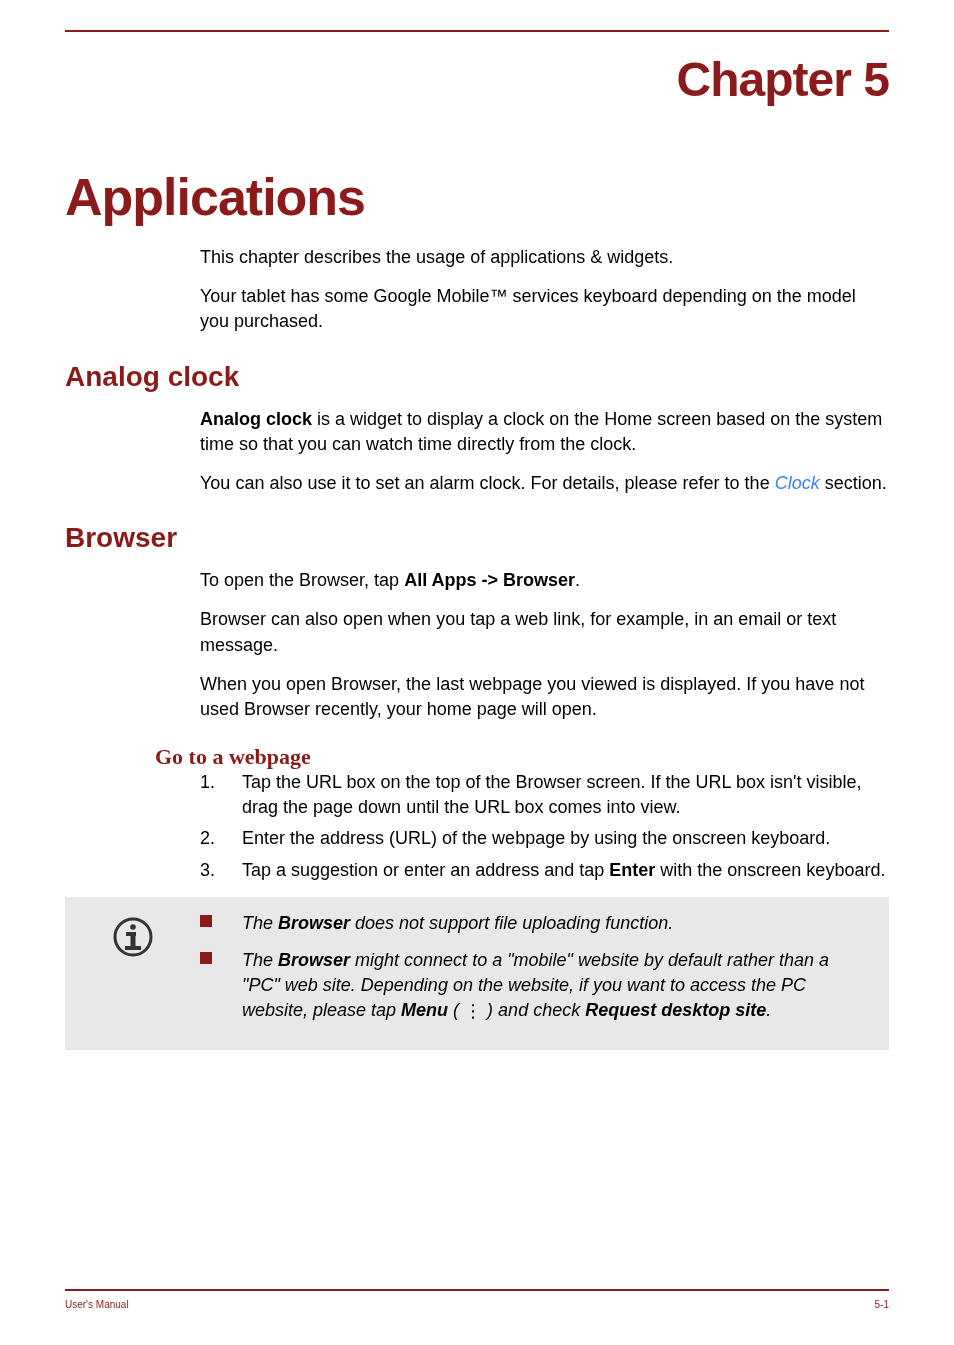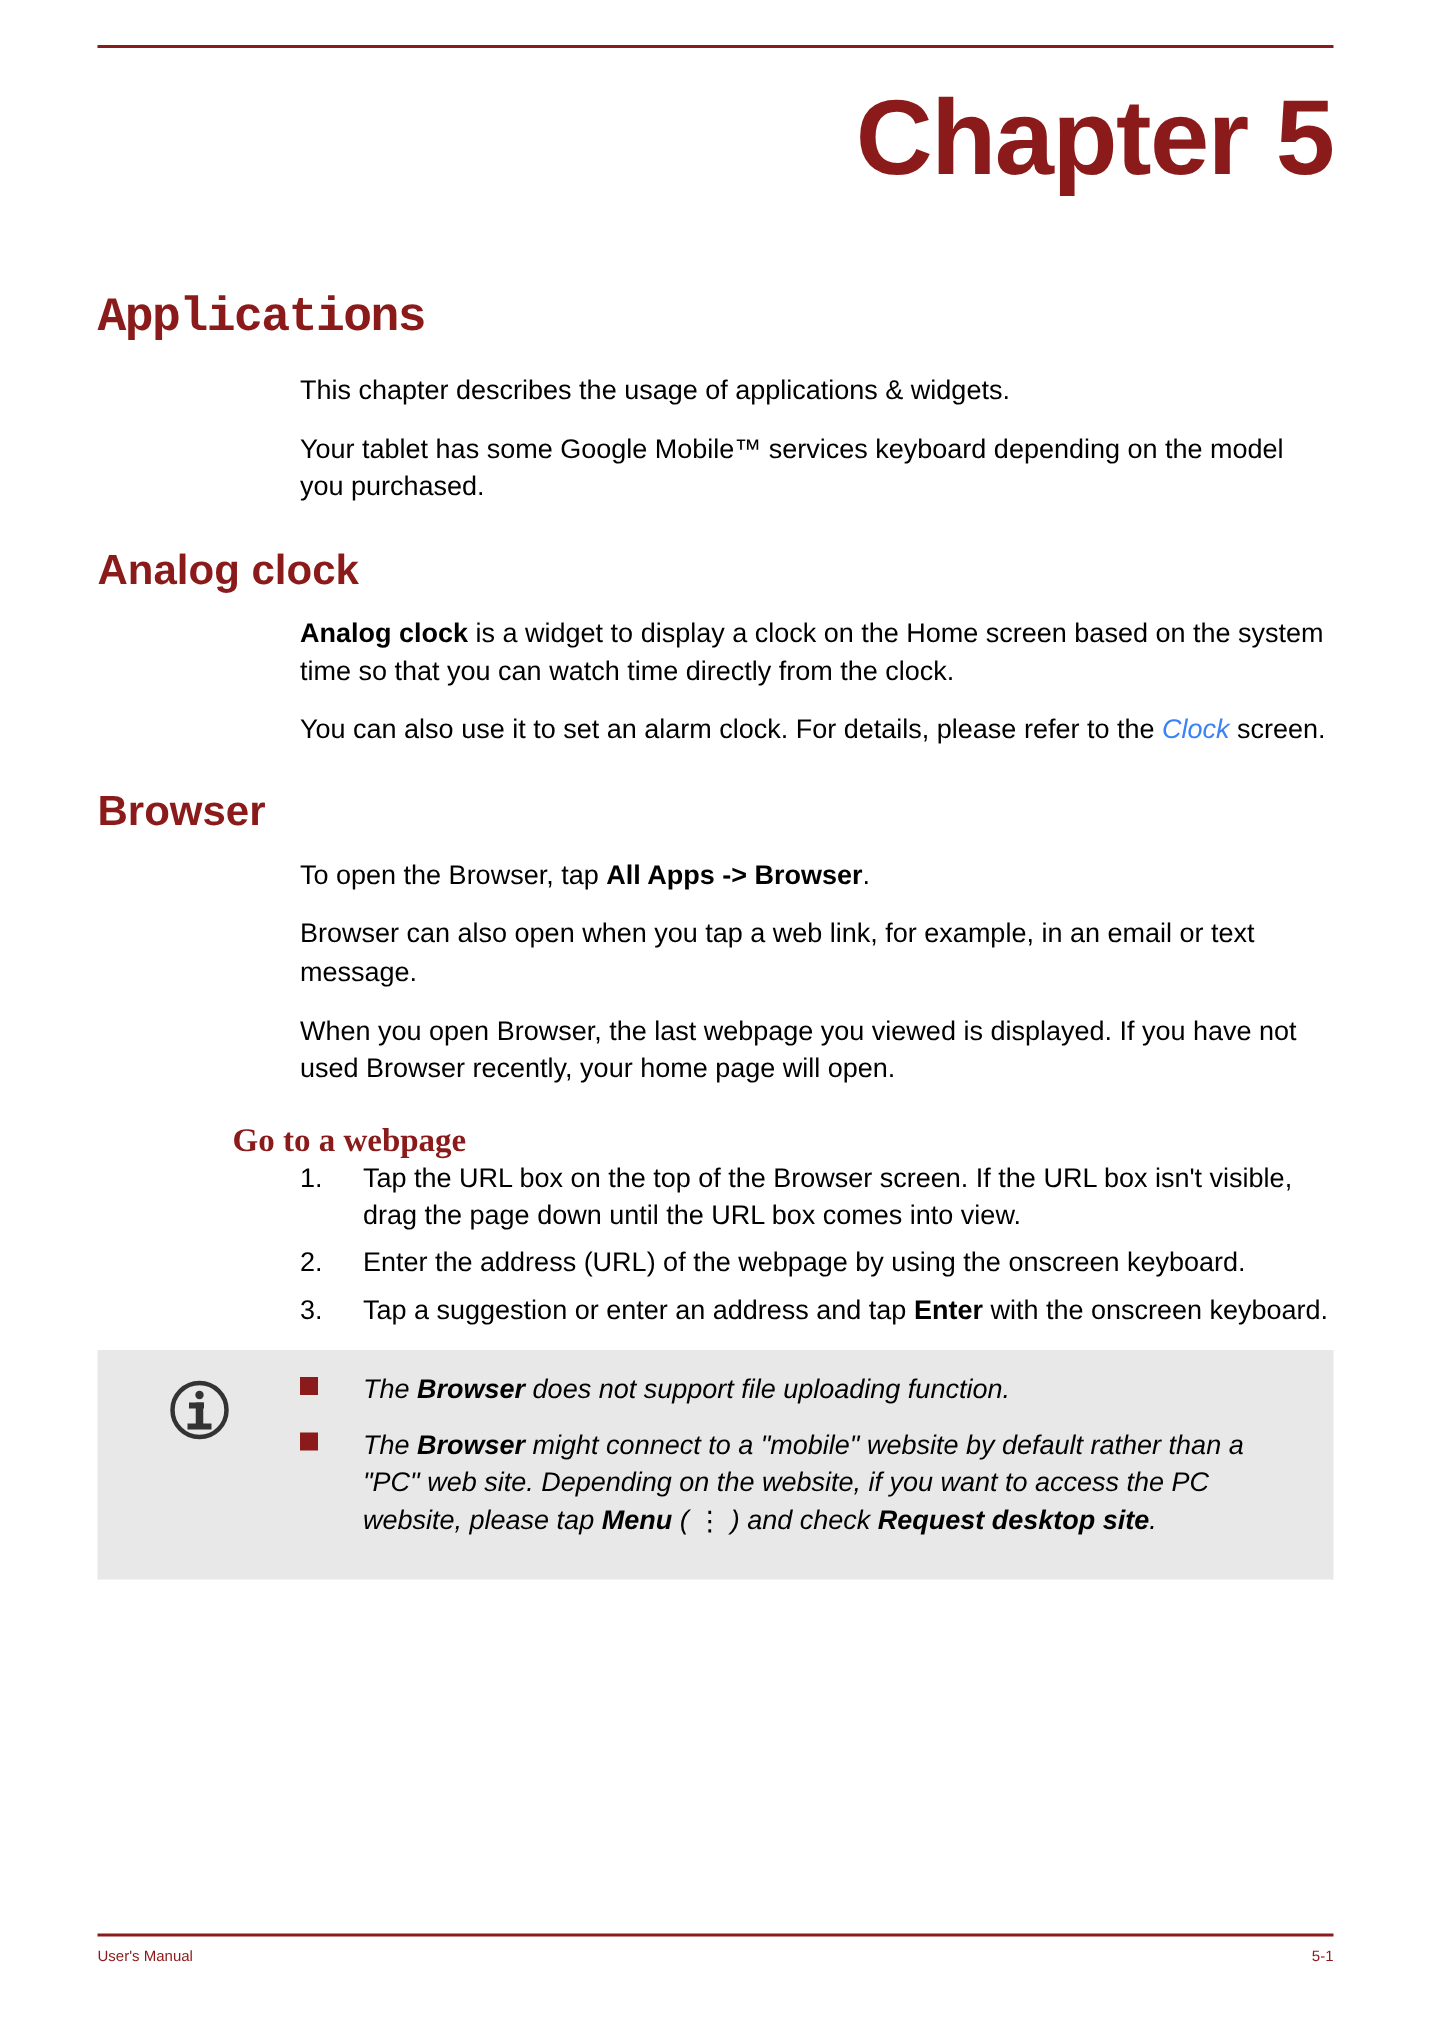--- a/index.html
+++ b/index.html
@@ -19,32 +19,32 @@
     }
     .page {
       padding: 30px 65px 40px 65px;
     }
     .top-rule {
       border-top: 2px solid #8B1A1A;
       margin-bottom: 20px;
     }
     .chapter-title {
       color: #8B1A1A;
-      font-size: 71px;
+      font-size: 48px;
       font-weight: 900;
       text-align: right;
       font-family: Arial Black, Arial, sans-serif;
       letter-spacing: -1px;
       margin-bottom: 60px;
     }
     .h1 {
       color: #8B1A1A;
-      font-size: 32px;
-      font-weight: 900;
-      font-family: Liberation Mono, monospace;
+      font-size: 52px;
+      font-weight: 900;
+      font-family: Liberation Sans, sans-serif;
       margin-bottom: 18px;
       letter-spacing: -1px;
     }
     .h2 {
       color: #8B1A1A;
       font-size: 28px;
       font-weight: 900;
       font-family: Arial Black, Arial, sans-serif;
       margin-top: 26px;
       margin-bottom: 14px;
@@ -166,21 +166,21 @@
 
   <p class="body-text">This chapter describes the usage of applications &amp; widgets.</p>
   <p class="body-text">Your tablet has some Google Mobile™ services keyboard depending on the model you purchased.</p>
 
   <div class="h2">Analog clock</div>
 
   <p class="body-text">
     <span class="bold">Analog clock</span><span> is a widget to display a clock on the Home screen based on the system time so that you can watch time directly from the clock.</span>
   </p>
   <p class="body-text">
-    <span>You can also use it to set an alarm clock. For details, please refer to the </span><span class="link">Clock</span><span> screen.</span>
+    <span>You can also use it to set an alarm clock. For details, please refer to the </span><span class="link">Clock</span><span> section.</span>
   </p>
 
   <div class="h2">Browser</div>
 
   <p class="body-text">
     <span>To open the Browser, tap </span><span class="bold">All Apps -&gt; Browser</span><span>.</span>
   </p>
   <p class="body-text">Browser can also open when you tap a web link, for example, in an email or text message.</p>
   <p class="body-text">When you open Browser, the last webpage you viewed is displayed. If you have not used Browser recently, your home page will open.</p>
 

